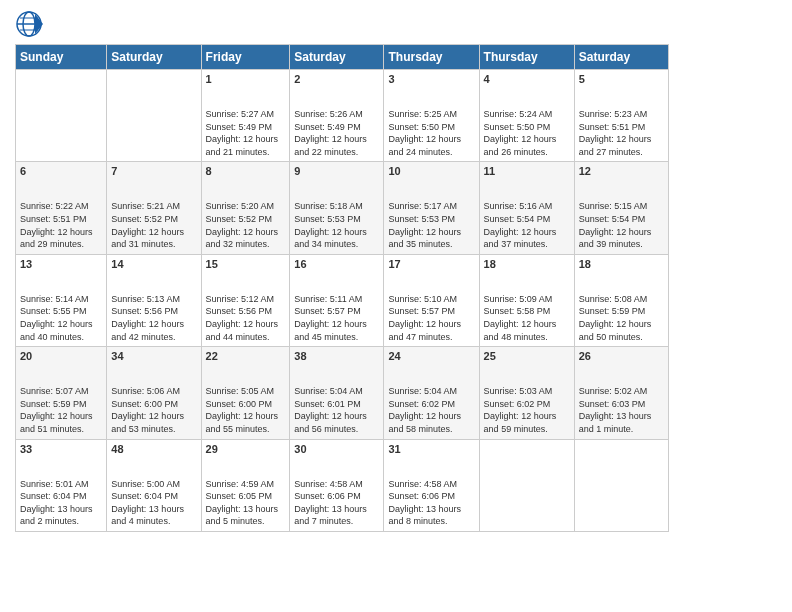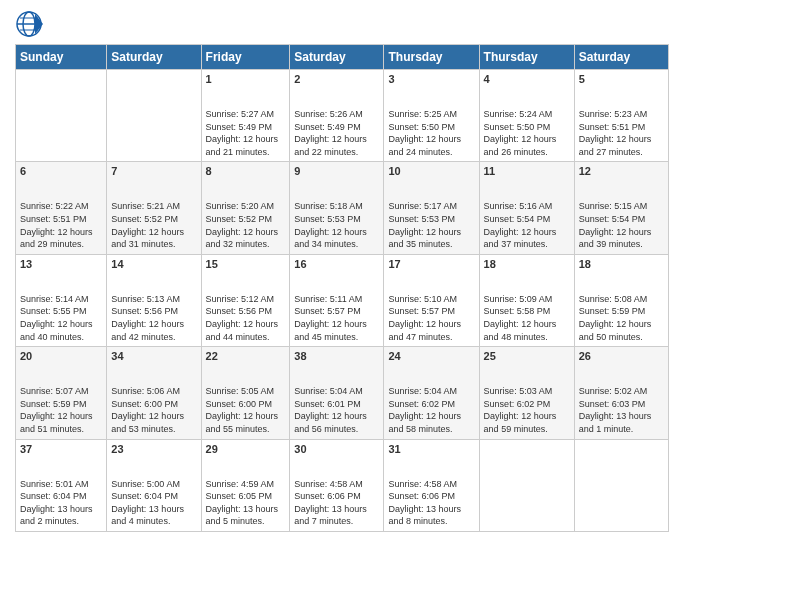--- a/index.html
+++ b/index.html
@@ -240,25 +240,25 @@
             <span class="day-num">25</span>
             <div class="day-info">Sunrise: 5:03 AM<br>Sunset: 6:02 PM<br>Daylight: 12 hours and 59 minutes.</div>
           </td>
           <td>
             <span class="day-num">26</span>
             <div class="day-info">Sunrise: 5:02 AM<br>Sunset: 6:03 PM<br>Daylight: 13 hours and 1 minute.</div>
           </td>
         </tr>
         <tr>
           <td>
-            <span class="day-num">37</span>
+            <span class="day-num">33</span>
             <div class="day-info">Sunrise: 5:01 AM<br>Sunset: 6:04 PM<br>Daylight: 13 hours and 2 minutes.</div>
           </td>
           <td>
-            <span class="day-num">23</span>
+            <span class="day-num">48</span>
             <div class="day-info">Sunrise: 5:00 AM<br>Sunset: 6:04 PM<br>Daylight: 13 hours and 4 minutes.</div>
           </td>
           <td>
             <span class="day-num">29</span>
             <div class="day-info">Sunrise: 4:59 AM<br>Sunset: 6:05 PM<br>Daylight: 13 hours and 5 minutes.</div>
           </td>
           <td>
             <span class="day-num">30</span>
             <div class="day-info">Sunrise: 4:58 AM<br>Sunset: 6:06 PM<br>Daylight: 13 hours and 7 minutes.</div>
           </td>

